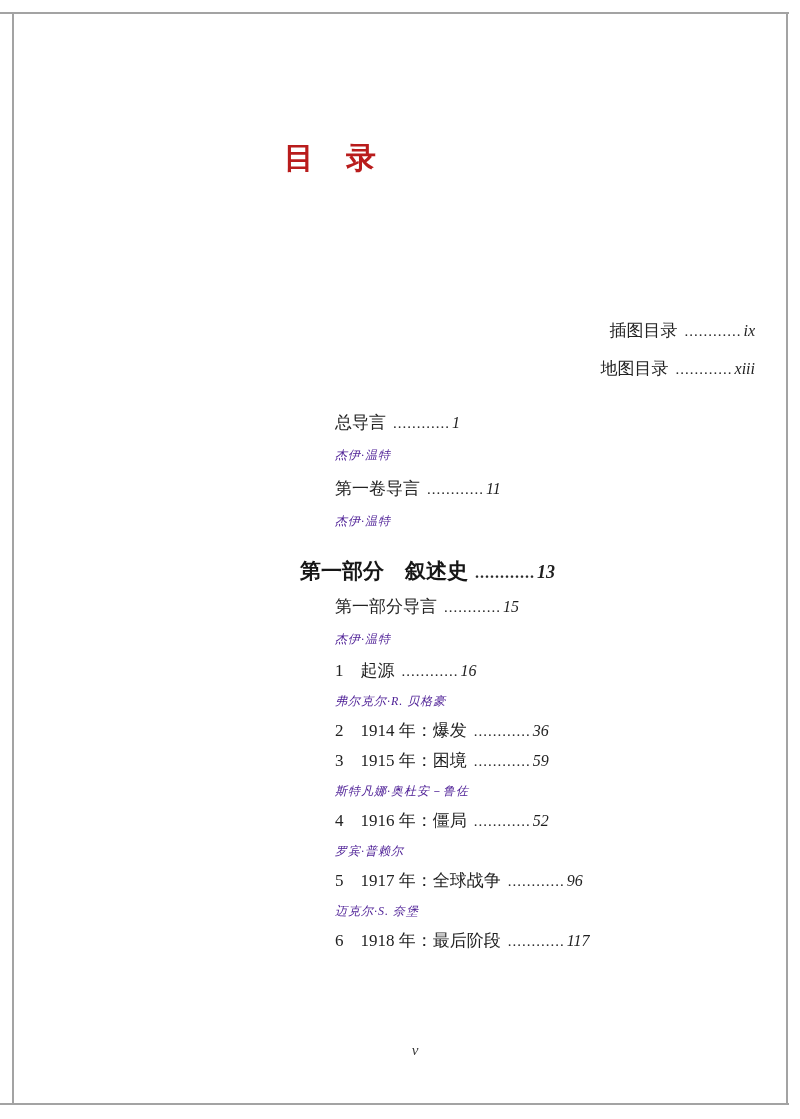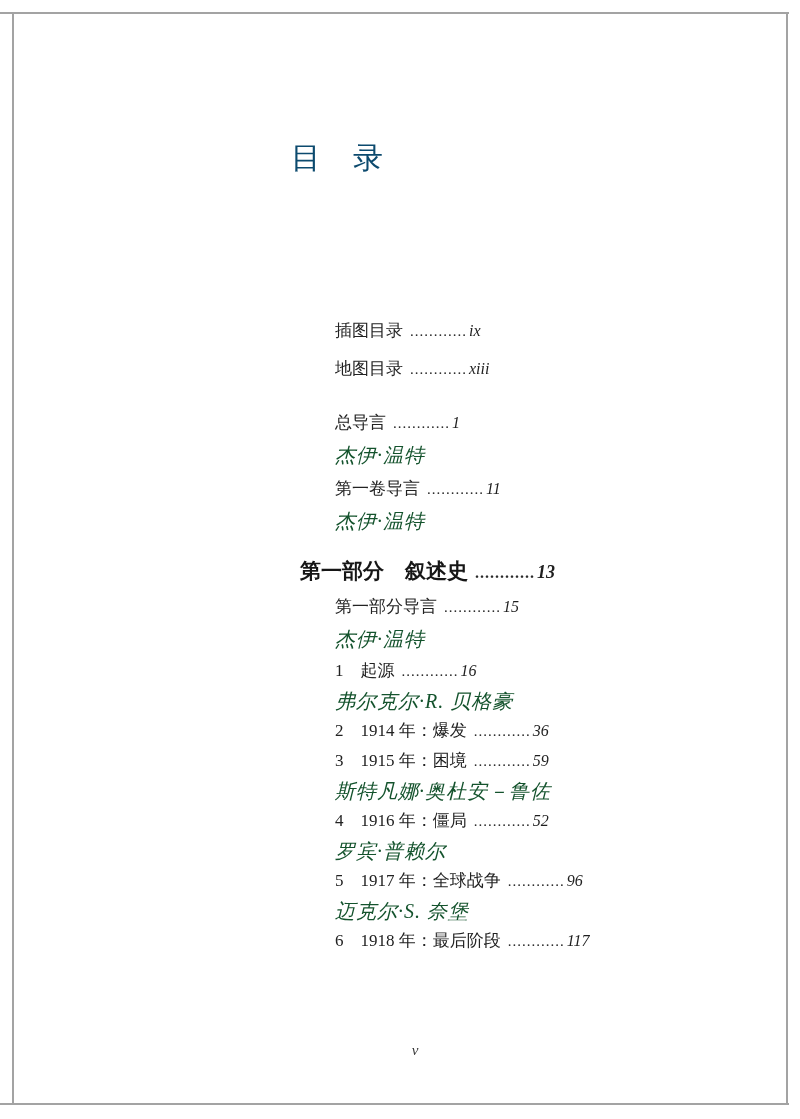--- a/index.html
+++ b/index.html
@@ -8,33 +8,33 @@
     font-family:"Liberation Serif","DejaVu Serif",serif;color:#222;
     overflow:hidden;
   }
   .frame{position:absolute;background:#a3a3a3;}
   #frame-top{left:0;top:12px;width:789px;height:2px;}
   #frame-bottom{left:0;top:1103px;width:789px;height:2px;}
   #frame-left{left:12px;top:12px;width:2px;height:1093px;}
   #frame-right{left:786px;top:12px;width:2px;height:1093px;}
 
   .doc-title{
-    position:absolute;left:291px;top:138px;
-    font-size:30px;font-weight:normal;color:#0c4a6e;letter-spacing:1px;
+    position:absolute;left:284px;top:138px;
+    font-size:30px;font-weight:bold;color:#b91c1c;letter-spacing:1px;
   }
   .toc{
     position:absolute;left:335px;top:312px;width:420px;
   }
   .line{white-space:nowrap;}
-  .front-line{height:38px;line-height:38px;font-size:17px;}
+  .front-line{height:38px;line-height:38px;font-size:17px;text-align:right;}
   .entry{height:33px;line-height:33px;font-size:17px;}
   .ch{height:30px;line-height:30px;}
   .author{
-    height:33px;line-height:33px;font-size:20px;
-    font-style:italic;color:#14532d;letter-spacing:1px;
+    height:33px;line-height:33px;font-size:12px;
+    font-style:italic;color:#4c1d95;letter-spacing:1px;
   }
   .author.ch{height:30px;line-height:30px;}
   .spacer-lg{height:18px;}
   .spacer-md{height:14px;}
   .part-heading{
     height:38px;line-height:38px;margin-left:-35px;
     font-size:21px;font-weight:bold;color:#161616;
   }
   .dots{margin-left:7px;letter-spacing:1px;font-size:15px;color:#2a2a2a;}
   .pg{margin-left:2px;font-style:italic;font-size:16px;color:#1f1f1f;}

